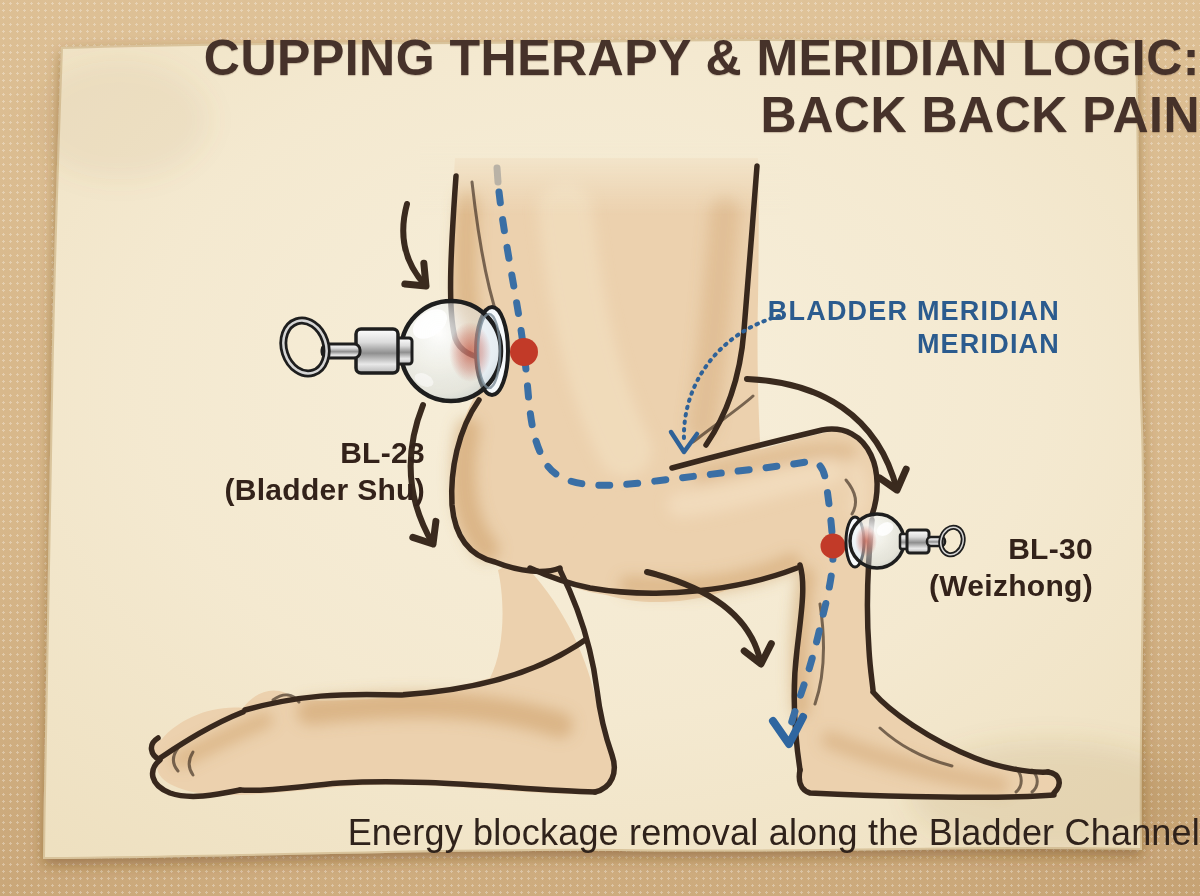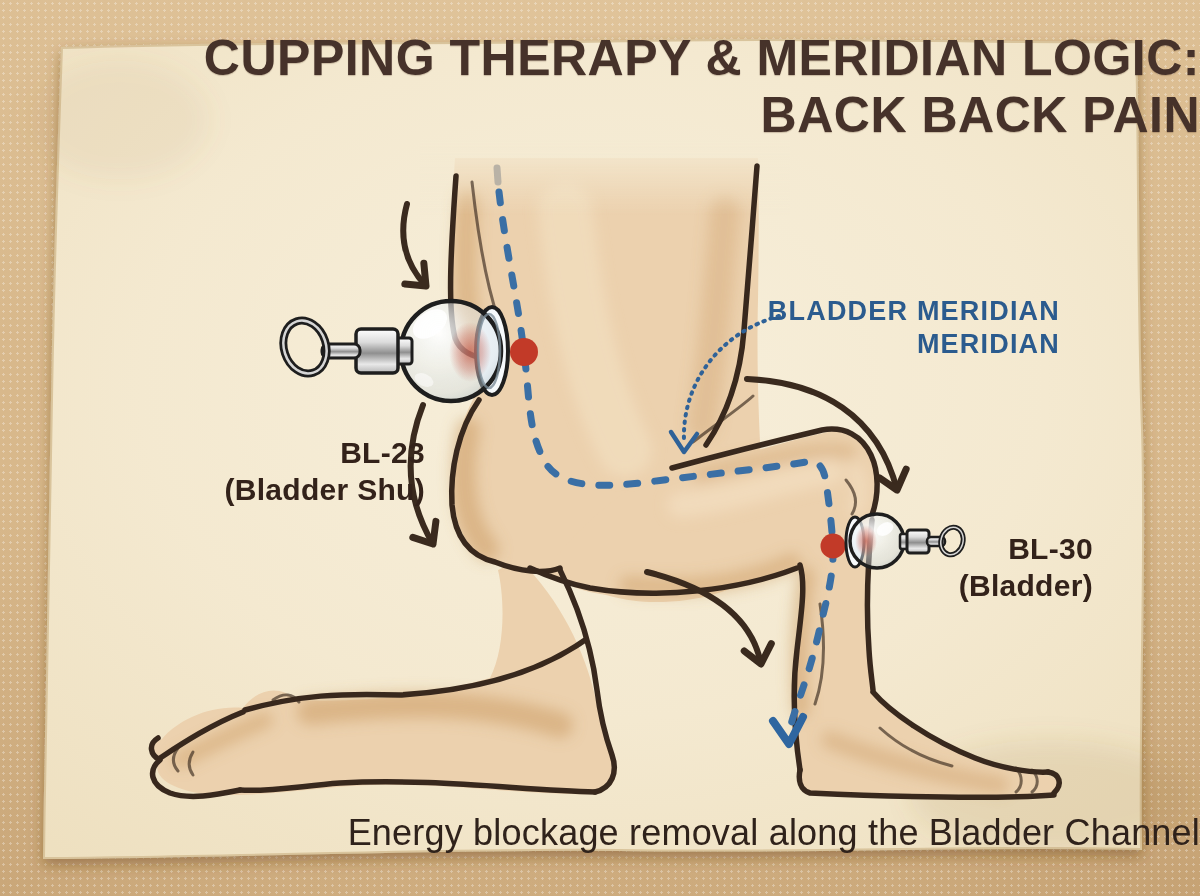--- a/index.html
+++ b/index.html
@@ -227,21 +227,21 @@
     <div>BACK BACK PAIN</div>
   </div>
 
   <div class="txt label-brown label-bl23">
     <div>BL-23</div>
     <div>(Bladder Shu)</div>
   </div>
 
   <div class="txt label-brown label-bl40">
     <div>BL-30</div>
-    <div>(Bladder)</div>
+    <div>(Weizhong)</div>
   </div>
 
   <div class="txt label-blue">
     <div>BLADDER MERIDIAN</div>
     <div>MERIDIAN</div>
   </div>
 
   <div class="txt caption">Energy blockage removal along the Bladder Channel</div>
 
 </div>

